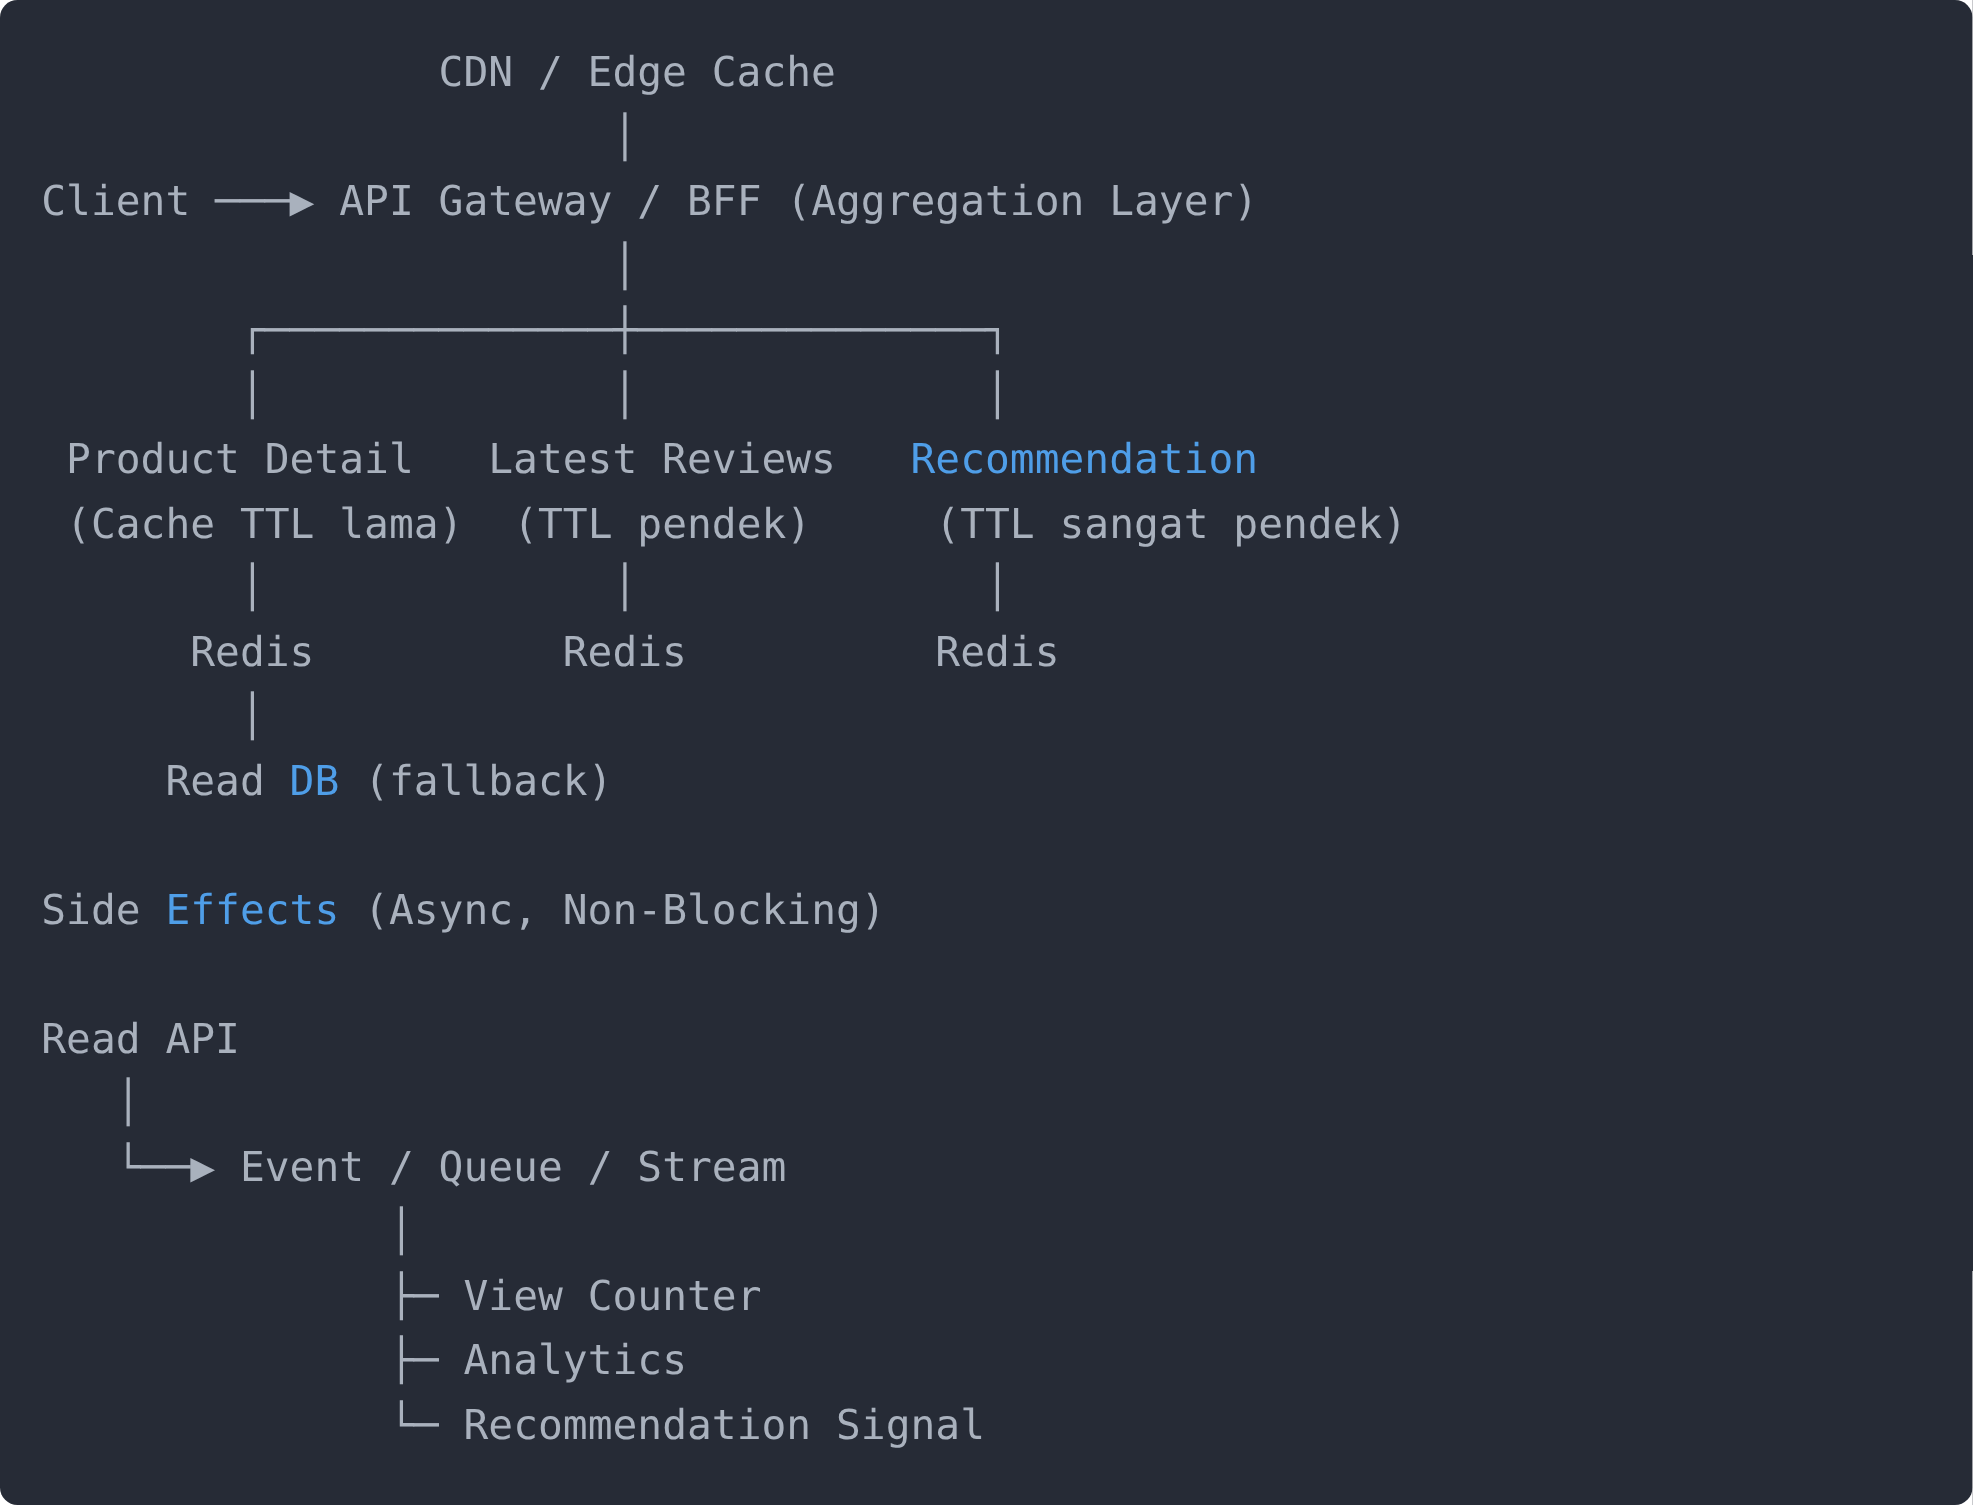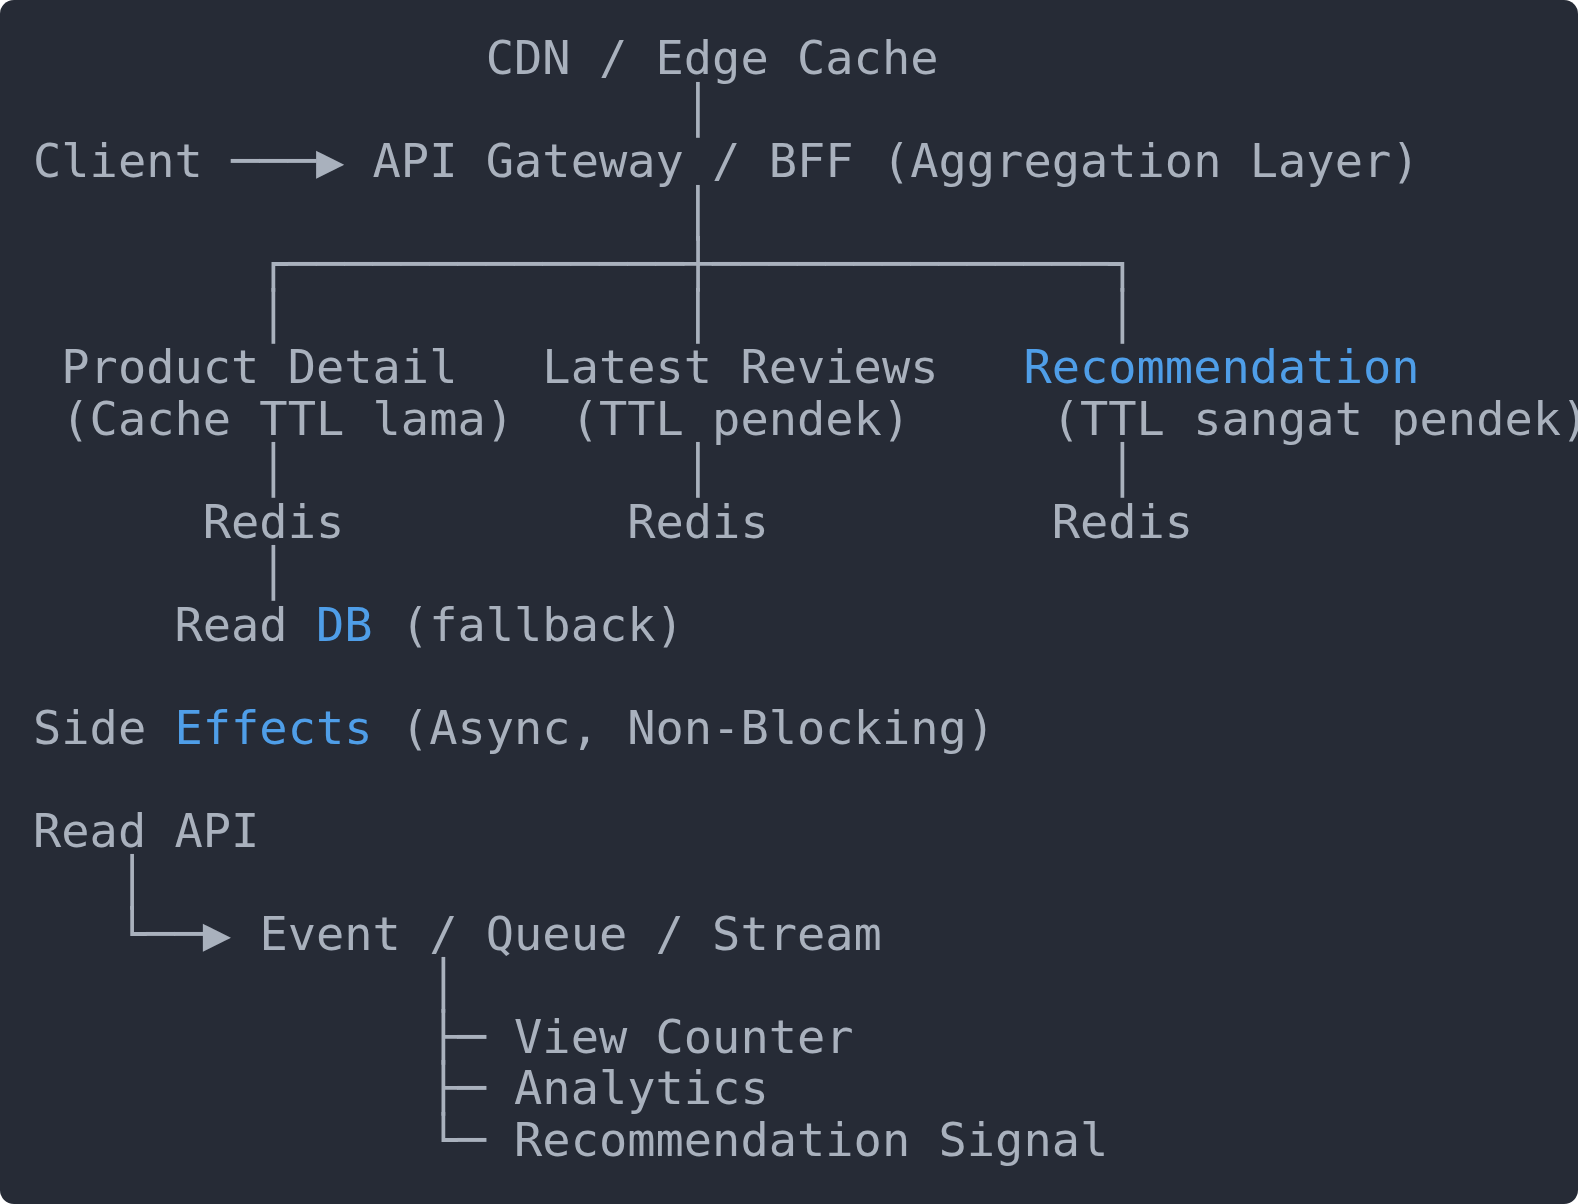--- a/index.html
+++ b/index.html
@@ -18,21 +18,21 @@
     inset: 0;
     background: var(--panel-bg, #262b36);
     border-radius: 14px;
     overflow: hidden;
     box-sizing: border-box;
   }
   pre.diagram {
     margin: 0;
     padding: 32px 0 0 33px;
     font-family: "DejaVu Sans Mono", monospace;
-    font-size: 47px;
+    font-size: 33px;
     line-height: 51.5px;
     color: var(--fg, #a9b1bd);
     white-space: pre;
   }
   pre.diagram span { white-space: pre; }
   .accent { color: var(--accent, #4f9ee8); }
 </style>
 </head>
 <body>
 

